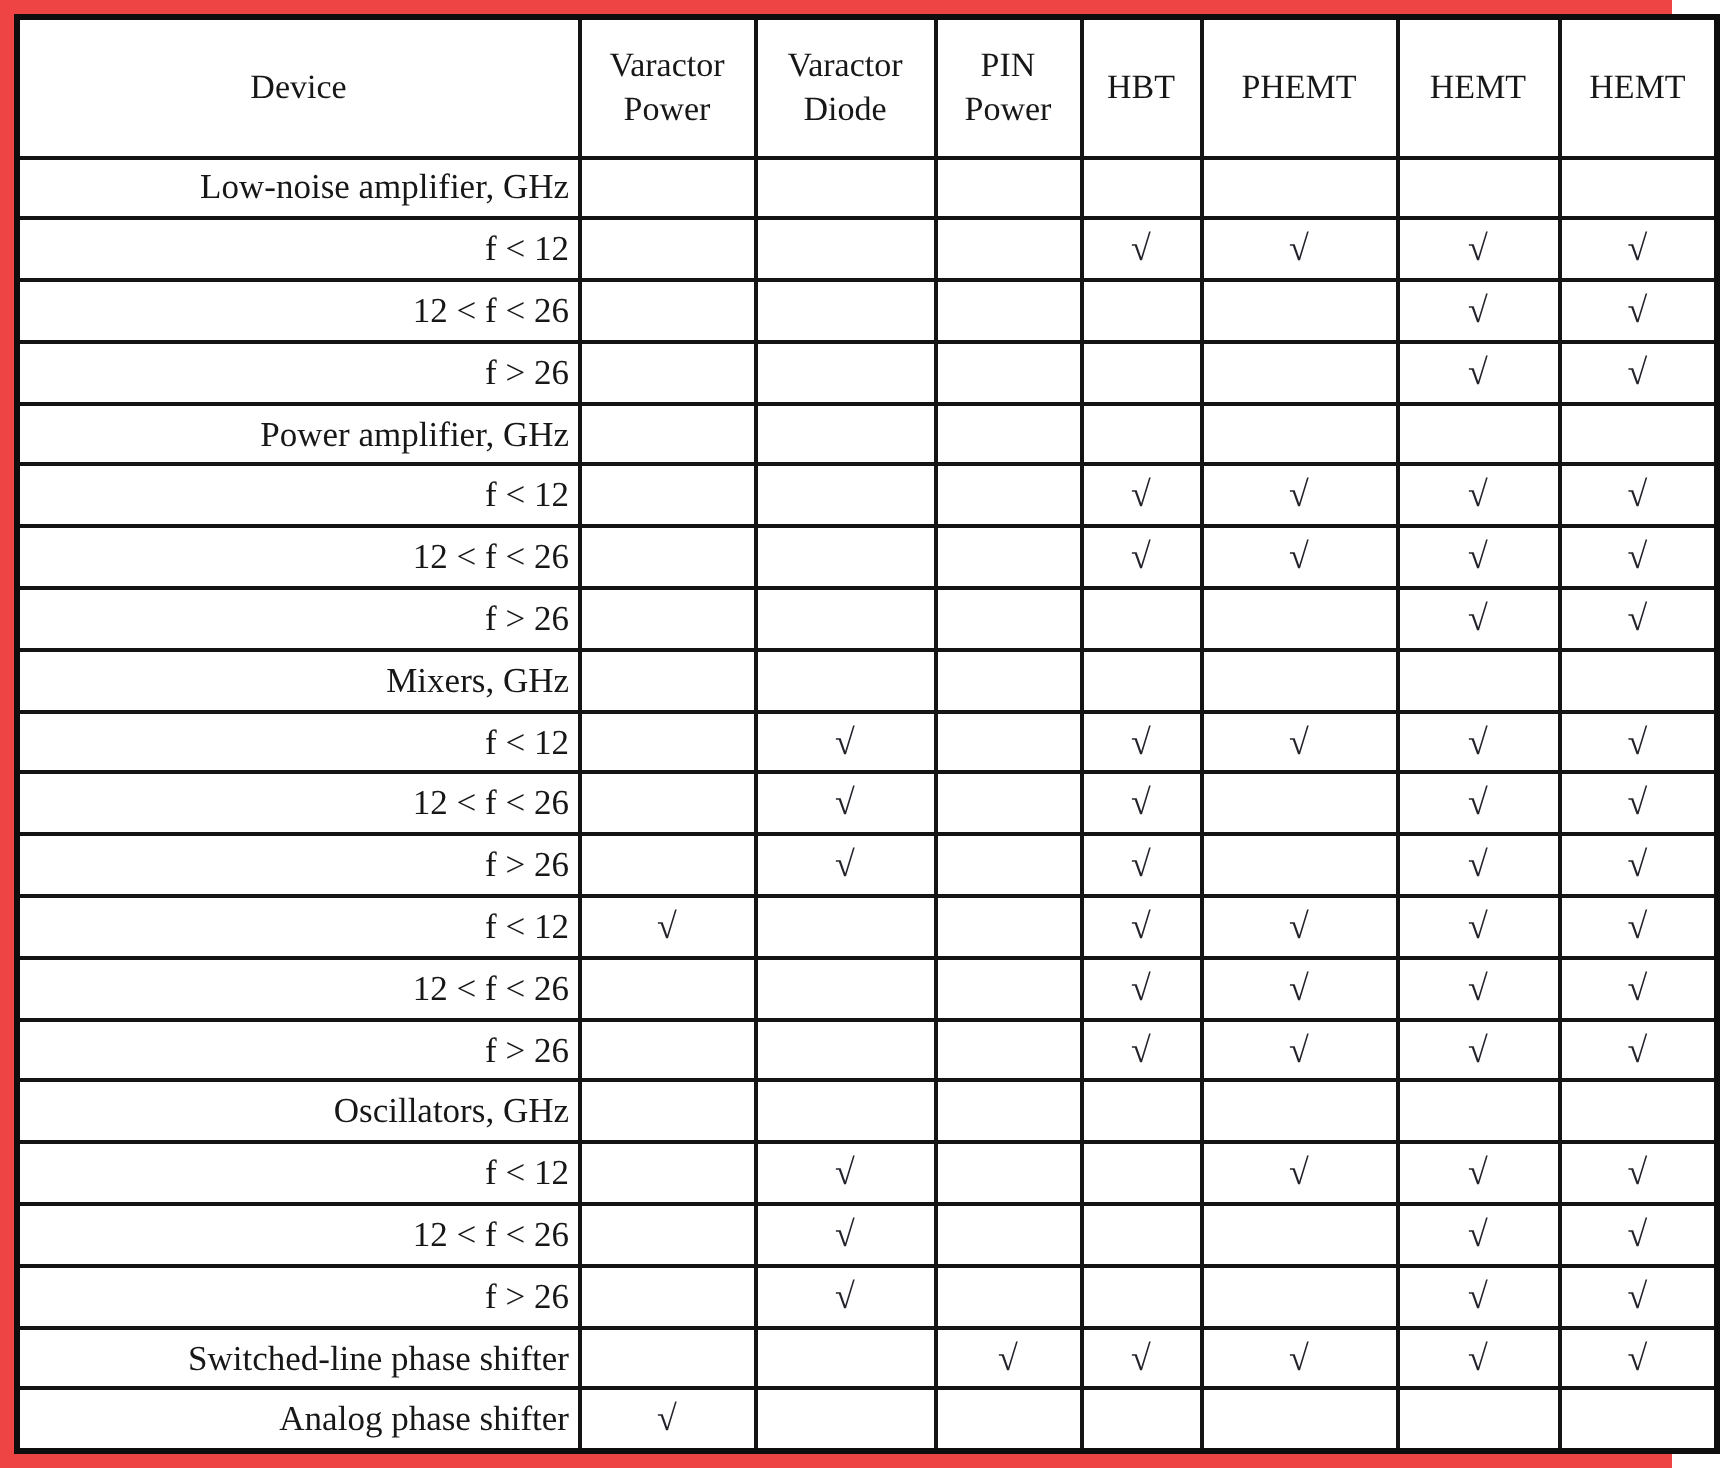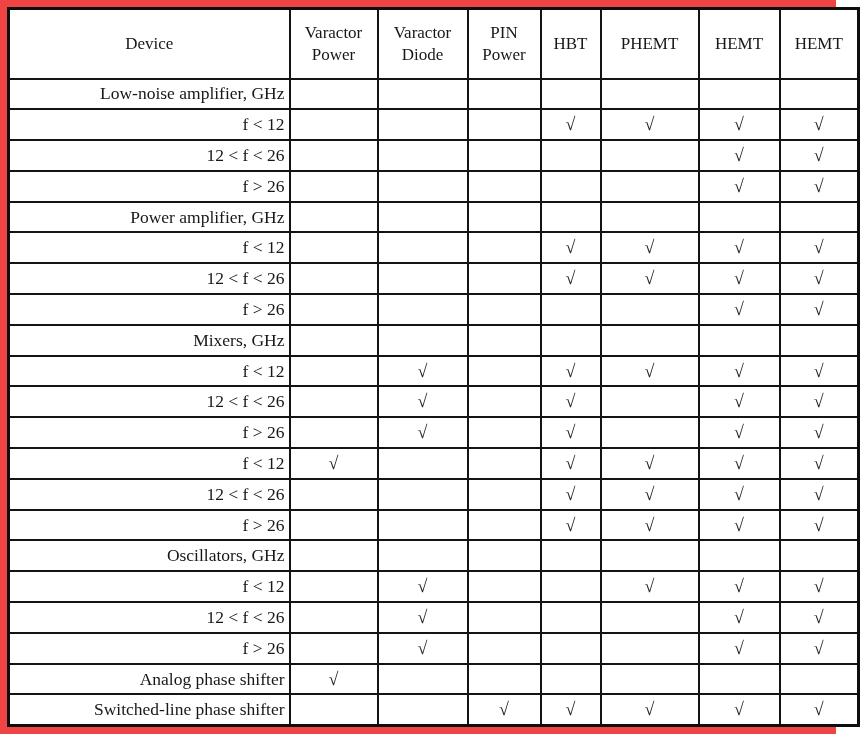--- a/index.html
+++ b/index.html
@@ -276,34 +276,34 @@
           <td class="label indent">f &gt; 26</td>
           <td class="check"></td>
           <td class="check">√</td>
           <td class="check"></td>
           <td class="check"></td>
           <td class="check"></td>
           <td class="check">√</td>
           <td class="check">√</td>
         </tr>
         <tr>
+          <td class="label">Switched-line phase shifter</td>
+          <td class="check"></td>
+          <td class="check"></td>
+          <td class="check">√</td>
+          <td class="check">√</td>
+          <td class="check">√</td>
+          <td class="check">√</td>
+          <td class="check">√</td>
+        </tr>
+        <tr>
           <td class="label">Analog phase shifter</td>
           <td class="check">√</td>
           <td class="check"></td>
           <td class="check"></td>
           <td class="check"></td>
           <td class="check"></td>
           <td class="check"></td>
           <td class="check"></td>
-        </tr>
-        <tr>
-          <td class="label">Switched-line phase shifter</td>
-          <td class="check"></td>
-          <td class="check"></td>
-          <td class="check">√</td>
-          <td class="check">√</td>
-          <td class="check">√</td>
-          <td class="check">√</td>
-          <td class="check">√</td>
         </tr>
       </tbody>
   </table>
 </div>
 
 </body></html>

